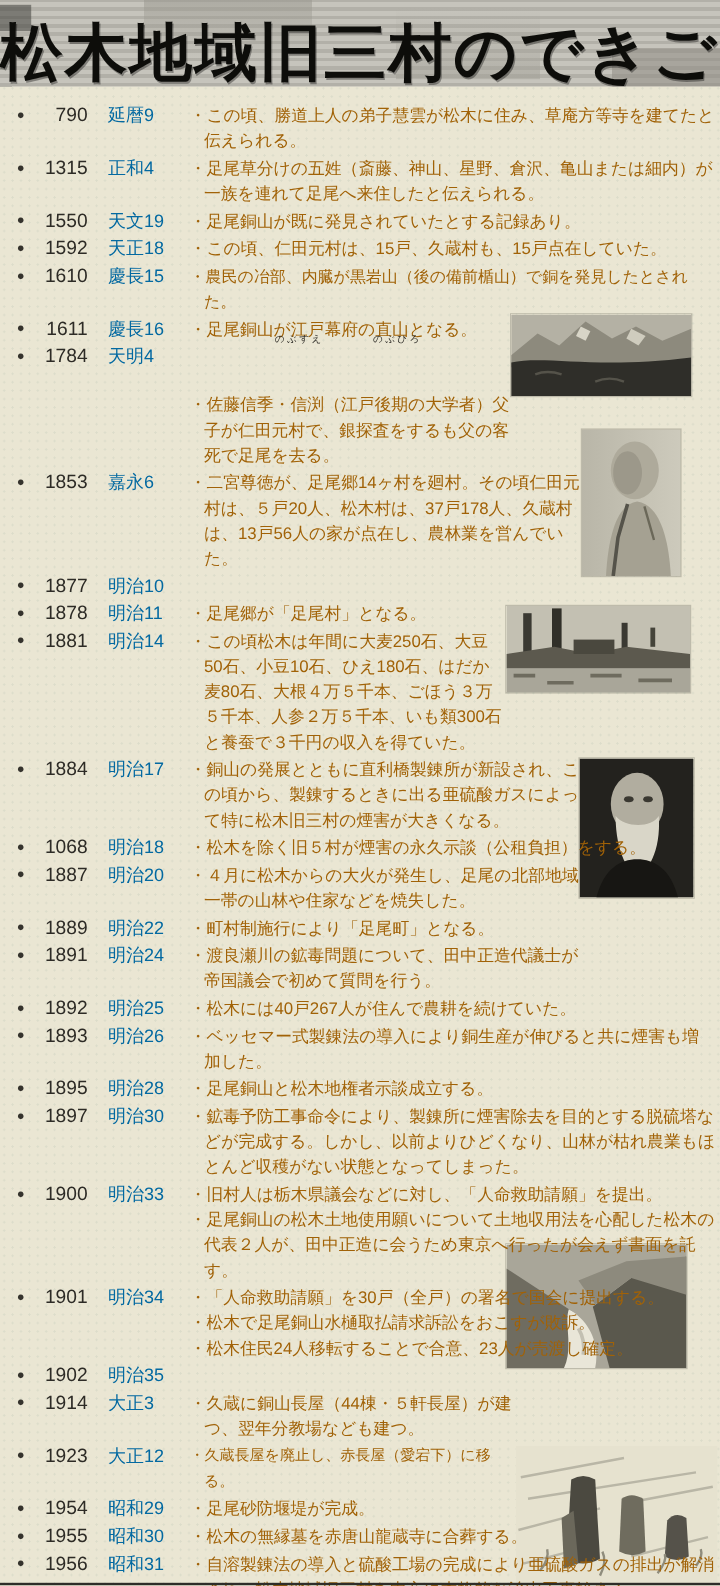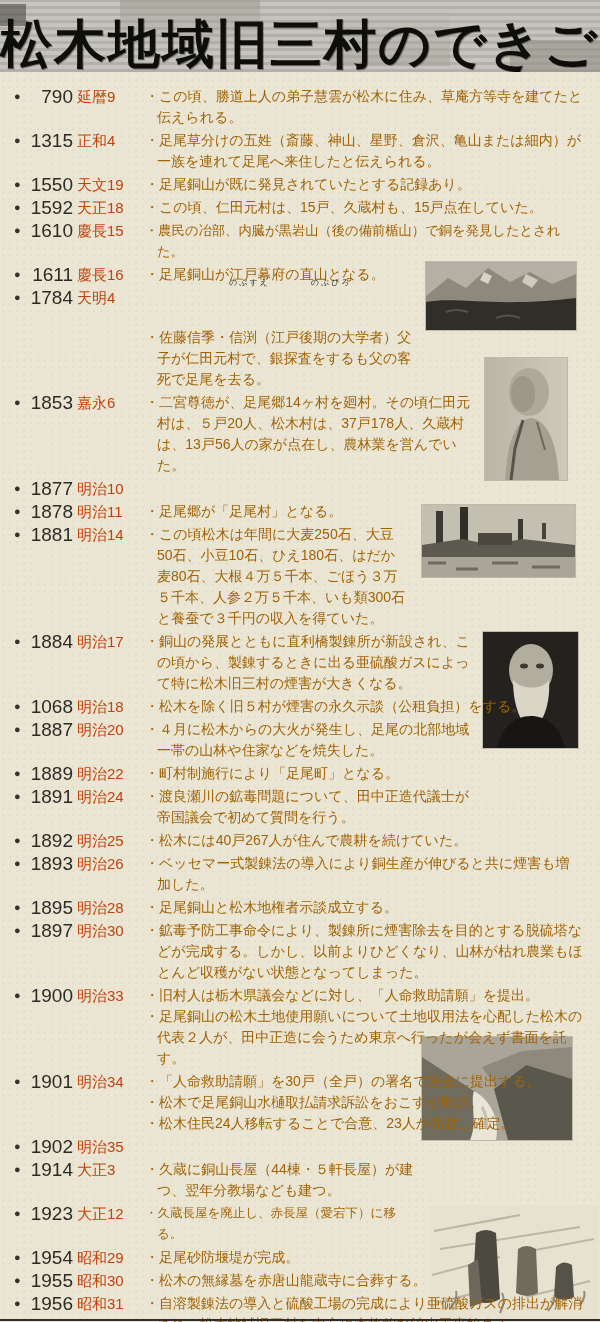--- a/index.html
+++ b/index.html
@@ -30,22 +30,22 @@
     text-align:center;
     font-size:52px;font-weight:bold;letter-spacing:2px;
     color:#0d0d0a;
     text-shadow:1px 1px 0 rgba(0,0,0,.35);
     white-space:nowrap;
   }
   
   .content{position:relative;padding:14px 0 0 14px;z-index:2;}
   .row{display:flex;align-items:flex-start;margin-bottom:2px;position:relative;}
   .bullet{width:15px;font-size:11px;line-height:21px;color:#35332d;}
-  .year{width:44px;text-align:right;font-size:19px;line-height:21px;color:#2d2b26;}
-  .era{width:64px;margin-left:4px;font-size:15px;line-height:21px;color:#c2410c;}
+  .year{width:44px;text-align:right;font-size:16px;line-height:21px;color:#2d2b26;}
+  .era{width:64px;margin-left:17px;font-size:15px;line-height:21px;color:#0369a1;}
   .desc{width:438px;margin-left:4px;font-size:14px;color:#a16207;}
   .item{line-height:21px;padding-left:12px;text-indent:-12px;}
   .dot{display:inline;}
   .fit1 .item{font-size:13.3px;}
   .fit2 .item{font-size:12.5px;}
   .furigana{position:absolute;top:-8px;left:190px;font-size:8px;line-height:8px;color:#2d2b26;letter-spacing:2px;white-space:nowrap;}
   .furigana span{display:inline-block;padding-left:25px;}
   .furigana span + span{margin-left:16px;}
   
   .photo{position:absolute;z-index:1;box-shadow:0 0 0 1px rgba(60,58,50,.25);}

